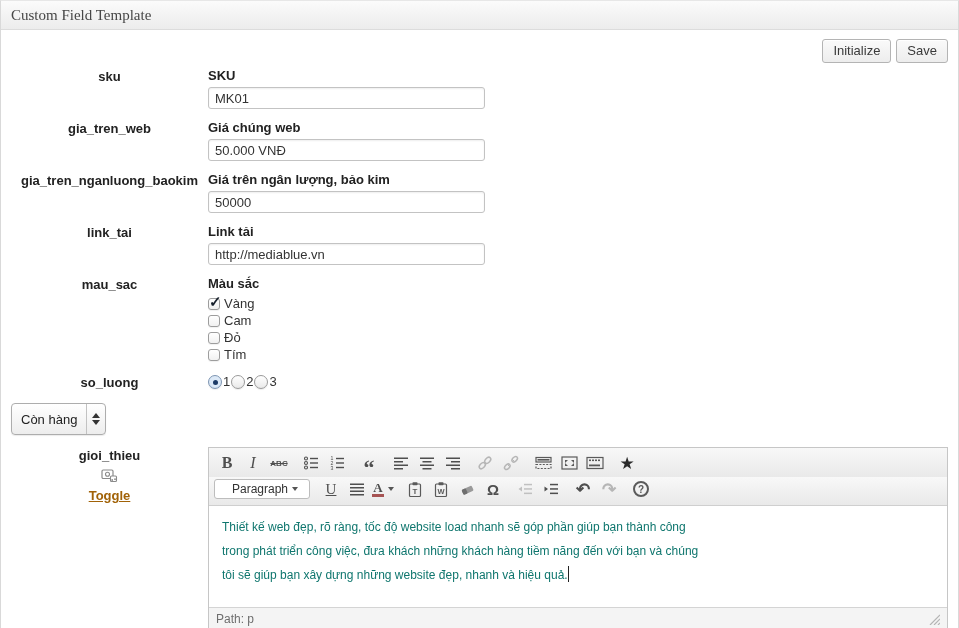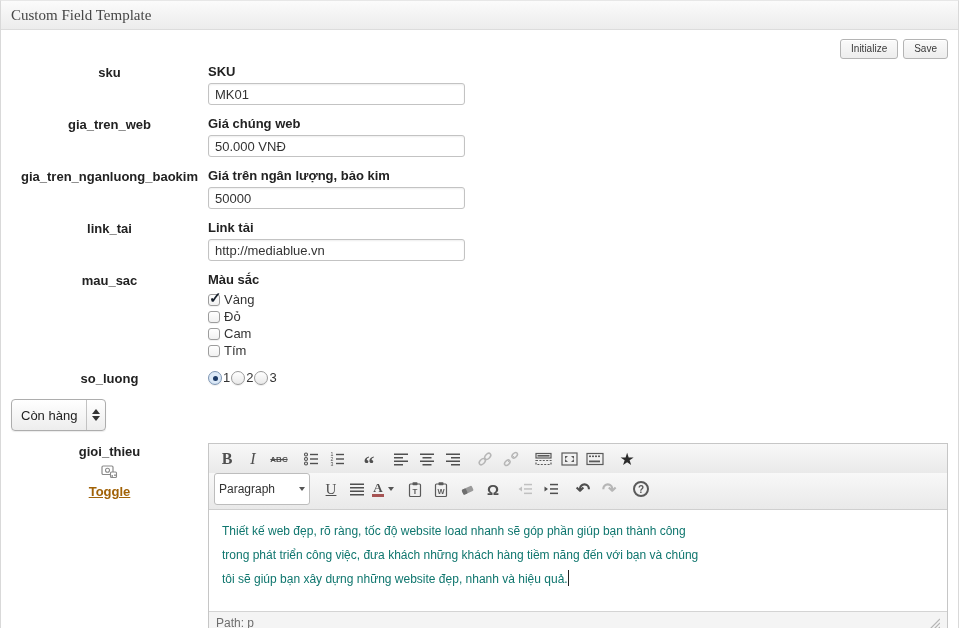--- a/index.html
+++ b/index.html
@@ -14,33 +14,33 @@
     padding:6px 10px 5px;
     cursor:pointer;
   }
   .metabox-title { font-family:"Liberation Serif", serif; font-size:15px; color:#464646; }
 
   .inside { padding:9px 10px 18px; }
 
   .actions { display:flex; justify-content:flex-end; gap:5px; margin-bottom:5px; }
   .btn {
     font-family:"Liberation Sans", sans-serif;
-    font-size:10px; color:#3a3a3a;
+    font-size:13px; color:#3a3a3a;
     background:linear-gradient(#fafafa,#ededed);
     border:1px solid #b4b4b4; border-radius:3px;
     padding:3px 10px 4px; cursor:pointer;
     box-shadow: inset 0 1px 0 #fff;
   }
 
   .row { display:flex; margin-bottom:11px; }
   .key-cell { width:197px; text-align:center; font-weight:bold; color:#222; padding-top:1px; flex:none; }
   .main-cell { flex:1; min-width:0; }
   .ftitle { font-weight:bold; color:#222; margin-bottom:4px; }
   .txt-input {
-    width:257px; height:22px;
+    width:277px; height:22px;
     border:1px solid #c3c3c3; border-radius:3px;
     padding:2px 6px; font-size:13px; color:#333;
     font-family:"Liberation Sans", sans-serif;
     box-shadow: inset 0 1px 2px rgba(0,0,0,.07);
     background:#fff;
   }
 
   
   .cb-row { display:flex; align-items:center; height:17px; cursor:pointer; }
   .cb {
@@ -118,24 +118,24 @@
     width:16px; height:16px; border:2px solid #5a5a5a; border-radius:50%;
     display:flex; align-items:center; justify-content:center;
     font-size:10px; font-weight:bold; color:#5a5a5a;
   }
   .a-color { display:flex; flex-direction:column; align-items:center; line-height:11px; }
   .a-color .a-letter { font-family:"Liberation Serif", serif; font-weight:bold; font-size:13px; }
   .a-color .a-bar { width:12px; height:3px; margin-top:1px; }
   .mini-caret { width:0; height:0; border-left:3px solid transparent; border-right:3px solid transparent; border-top:4px solid #555; margin-left:4px; }
 
   .format-select {
-    width:96px; height:32px; background:#fff;
+    width:96px; height:20px; background:#fff;
     border:1px solid #bdbdbd; border-radius:3px;
     display:inline-flex; align-items:center; justify-content:space-between;
-    padding:0 4px; margin-right:8px; color:#333; font-size:12px; cursor:pointer; flex:none;
+    padding:0 17px; margin-right:8px; color:#333; font-size:12px; cursor:pointer; flex:none;
   }
 
   .ed-body { height:101px; padding:9px 13px; font-size:12px; line-height:24px; color:#0f766e; overflow:hidden; cursor:text; }
   .ed-line { white-space:nowrap; }
   .caret { display:inline-block; width:1px; height:16px; background:#222; vertical-align:-3px; }
 
   .ed-status {
     border-top:1px solid #d4d4d4; background:#f4f4f4;
     height:23px; display:flex; align-items:center; justify-content:space-between;
     padding:0 7px; color:#6e6e6e; font-size:12px;gap:8px;
@@ -195,25 +195,25 @@
       <div class="row">
         <div class="key-cell">mau_sac</div>
         <div class="main-cell">
           <div class="ftitle">Màu sắc</div>
           <div class="cb-row">
             <span class="cb checked"></span>
             <span>Vàng</span>
           </div>
           <div class="cb-row">
             <span class="cb"></span>
-            <span>Đỏ</span>
+            <span>Cam</span>
           </div>
           <div class="cb-row">
             <span class="cb"></span>
-            <span>Cam</span>
+            <span>Đỏ</span>
           </div>
           <div class="cb-row">
             <span class="cb"></span>
             <span>Tím</span>
           </div>
         </div>
       </div>
 
       <div class="row" style="margin-bottom:13px;">
         <div class="key-cell">so_luong</div>

